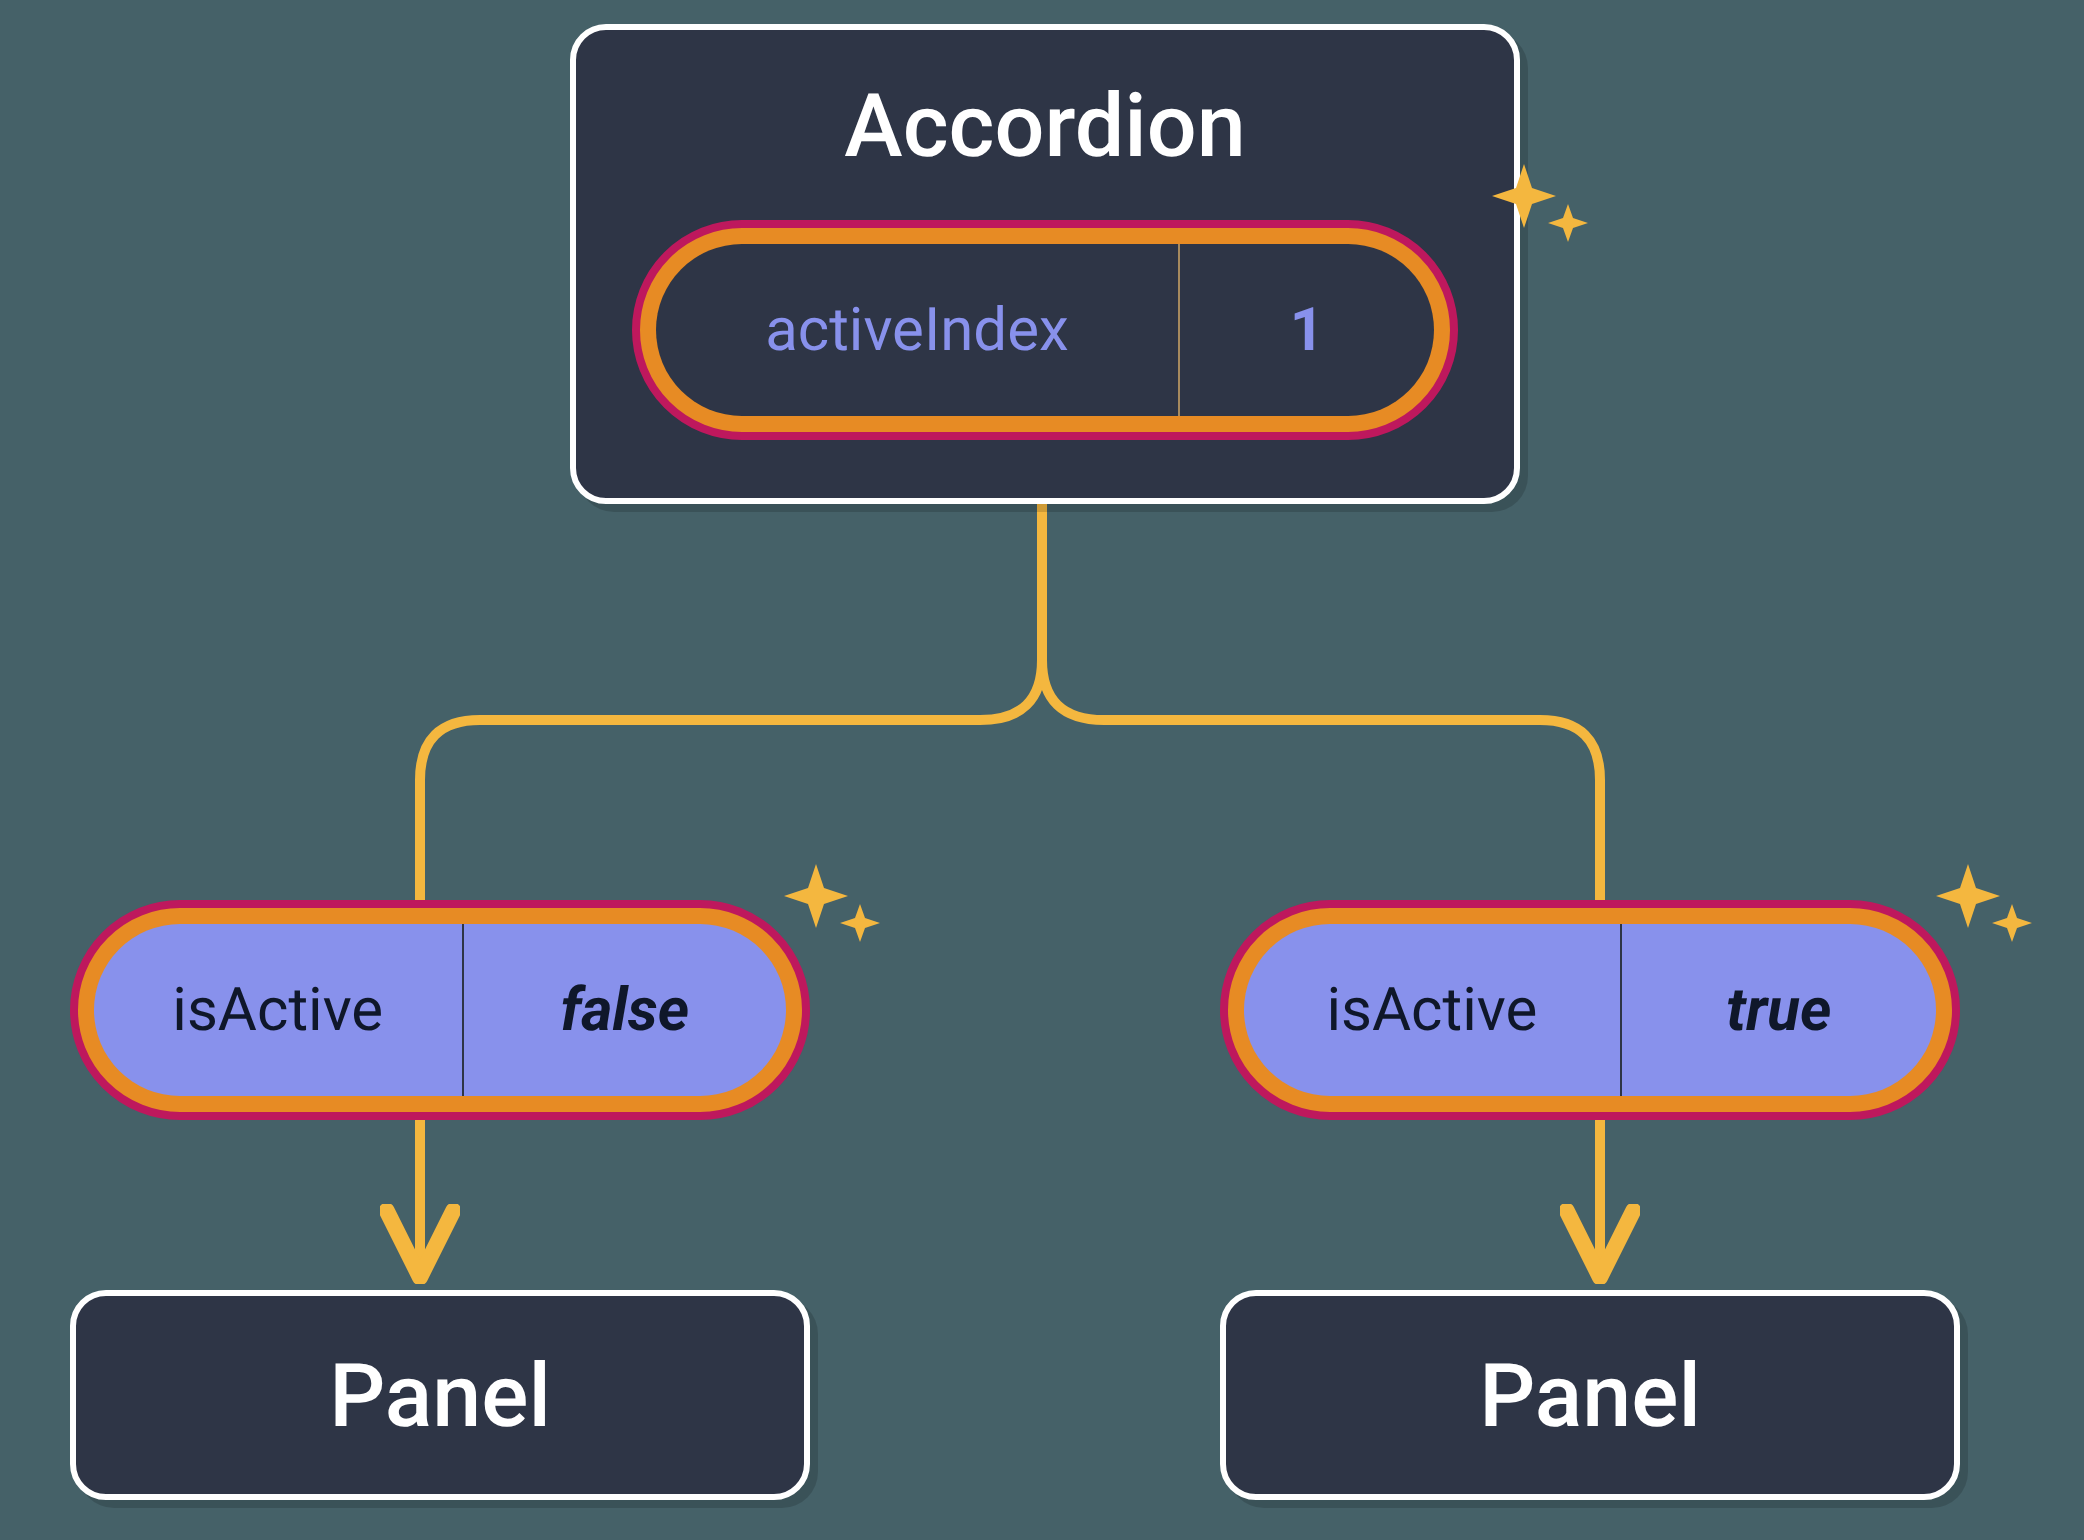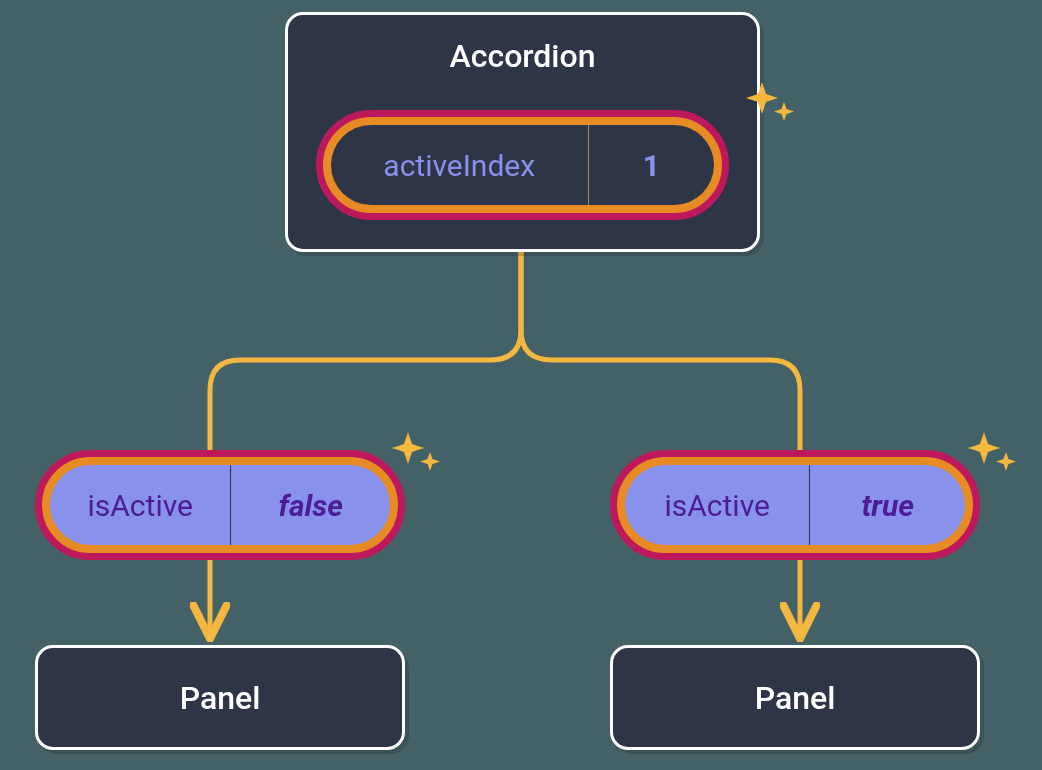--- a/index.html
+++ b/index.html
@@ -15,36 +15,36 @@
   .box {
     position: absolute;
     background: #2e3546;
     border: 3px solid #fff;
     border-radius: 18px;
     box-sizing: border-box;
     box-shadow: 4px 4px 0 rgba(0,0,0,0.15);
   }
   .box-title {
     color: #fff;
-    font-size: 32px;
+    font-size: 44px;
     font-weight: 500;
     text-align: center;
     width: 100%;
   }
   .pill {
     position: absolute;
     border-radius: 999px;
     box-sizing: border-box;
     display: flex;
     align-items: stretch;
     overflow: hidden;
   }
   .pill-outer-orange {
     background: #e78b24;
-    border: 7px solid #be185d;
+    border: 4px solid #be185d;
     padding: 8px;
   }
   .pill-inner {
     border-radius: 999px;
     display: flex;
     align-items: stretch;
     flex: 1;
     overflow: hidden;
   }
   .pill-dark {
@@ -54,21 +54,21 @@
     background: #8891ec;
   }
   .pill-cell {
     display: flex;
     align-items: center;
     justify-content: center;
     padding: 0 30px;
     font-size: 30px;
   }
   .pill-dark .pill-cell { color: #8891ec; }
-  .pill-lav  .pill-cell { color: #4c1d95; }
+  .pill-lav  .pill-cell { color: #0f172a; }
   .pill-divider-dark { border-left: 1.5px solid #a78a5e; }
   .pill-divider-lav  { border-left: 1.5px solid #2e3546; font-style: italic; }
   .val-bold { font-weight: 700; }
   .sparkle {
     position: absolute;
     pointer-events: none;
   }
   .sparkle svg { display: block; }
 
   

